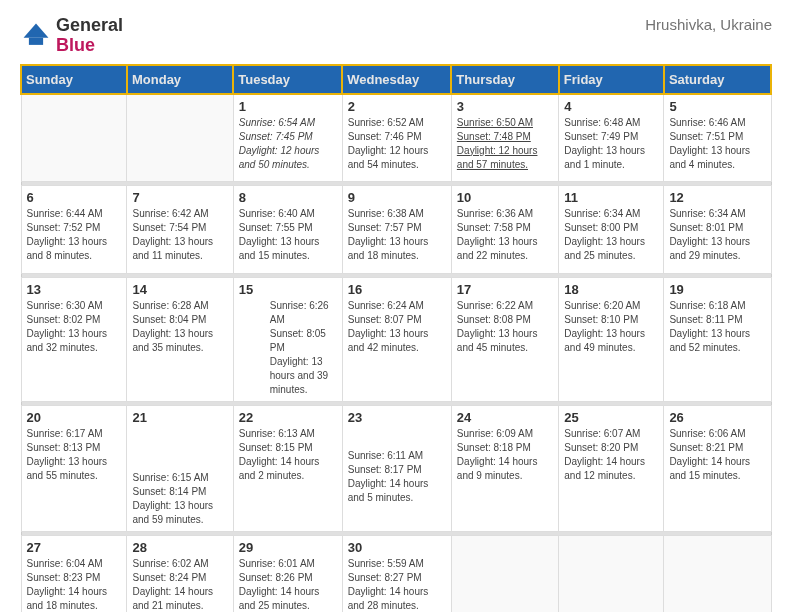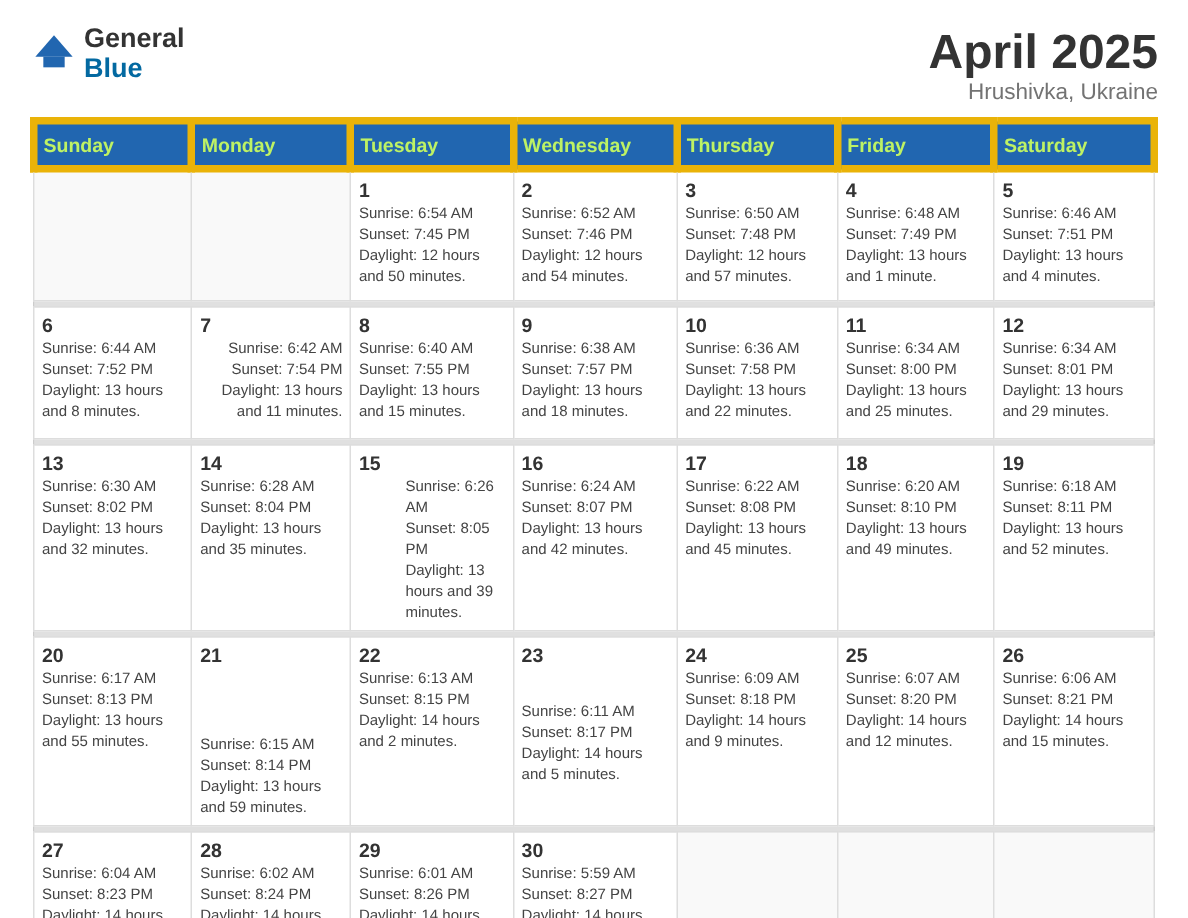--- a/index.html
+++ b/index.html
@@ -33,21 +33,21 @@
       line-height: 1.1;
     }
     .logo-general {
       font-size: 18px;
       font-weight: bold;
       color: #333;
     }
     .logo-blue {
       font-size: 18px;
       font-weight: bold;
-      color: #0369a1;
+      color: #be185d;
     }
     .logo-icon {
       width: 32px;
       height: 32px;
     }
     .title-block {
       text-align: right;
     }
     .title-month {
       font-size: 32px;
@@ -58,26 +58,26 @@
       font-size: 15px;
       color: #737373;
     }
     .calendar {
       width: 100%;
       border-collapse: collapse;
       border: 1px solid #ccc;
     }
     .calendar th {
       background: #2166b0;
-      color: #bef264;
+      color: #e5e5e5;
       font-size: 13px;
       font-weight: bold;
       padding: 6px 4px;
       text-align: left;
-      border: 5px solid #eab308;
+      border: 2px solid #eab308;
       margin-top: 32px;
     }
     .calendar td {
       vertical-align: top;
       padding: 4px 5px;
       border: 1px solid #ddd;
       font-size: 10.5px;
       color: #333;
       width: 113px;
       min-height: 80px;
@@ -108,21 +108,20 @@
       <svg class="logo-icon" viewBox="0 0 36 36">
         <polygon points="18,4 32,20 4,20" fill="#2166b0"></polygon>
         <rect x="10" y="20" width="16" height="8" fill="#2166b0"></rect>
       </svg>
       <div class="logo-text">
         <span class="logo-general">General</span>
         <span class="logo-blue">Blue</span>
       </div>
     </div>
     <div class="title-block">
-      <div class="title-month">April 2025</div>
       <div class="title-location">Hrushivka, Ukraine</div>
     </div>
   </div>
 
   <table class="calendar">
     <thead>
       <tr>
       <th>Sunday</th>
           <th>Monday</th>
           <th>Tuesday</th>
@@ -131,33 +130,33 @@
           <th>Friday</th>
           <th>Saturday</th>
         </tr>
     </thead>
     <tbody id="calendar-body">
     <tr>
           <td class="empty"></td>
           <td class="empty"></td>
           <td>
             <span class="day-number">1</span>
-            <div class="day-info" style="white-space: pre-line;">Sunrise: 6:54 AM
+            <div class="day-info" style="white-space: pre-line; font-style: italic;">Sunrise: 6:54 AM
 Sunset: 7:45 PM
 Daylight: 12 hours and 50 minutes.</div>
           </td>
           <td>
             <span class="day-number">2</span>
             <div class="day-info" style="white-space: pre-line;">Sunrise: 6:52 AM
 Sunset: 7:46 PM
 Daylight: 12 hours and 54 minutes.</div>
           </td>
           <td>
             <span class="day-number">3</span>
-            <div class="day-info" style="white-space: pre-line;">Sunrise: 6:50 AM
+            <div class="day-info" style="white-space: pre-line; text-decoration: underline;">Sunrise: 6:50 AM
 Sunset: 7:48 PM
 Daylight: 12 hours and 57 minutes.</div>
           </td>
           <td>
             <span class="day-number">4</span>
             <div class="day-info" style="white-space: pre-line;">Sunrise: 6:48 AM
 Sunset: 7:49 PM
 Daylight: 13 hours and 1 minute.</div>
           </td>
           <td>
@@ -172,21 +171,21 @@
         </tr>
         <tr>
           <td>
             <span class="day-number">6</span>
             <div class="day-info" style="white-space: pre-line;">Sunrise: 6:44 AM
 Sunset: 7:52 PM
 Daylight: 13 hours and 8 minutes.</div>
           </td>
           <td>
             <span class="day-number">7</span>
-            <div class="day-info" style="white-space: pre-line; text-align: right;">Sunrise: 6:42 AM
+            <div class="day-info" style="white-space: pre-line;">Sunrise: 6:42 AM
 Sunset: 7:54 PM
 Daylight: 13 hours and 11 minutes.</div>
           </td>
           <td>
             <span class="day-number">8</span>
             <div class="day-info" style="white-space: pre-line;">Sunrise: 6:40 AM
 Sunset: 7:55 PM
 Daylight: 13 hours and 15 minutes.</div>
           </td>
           <td>

